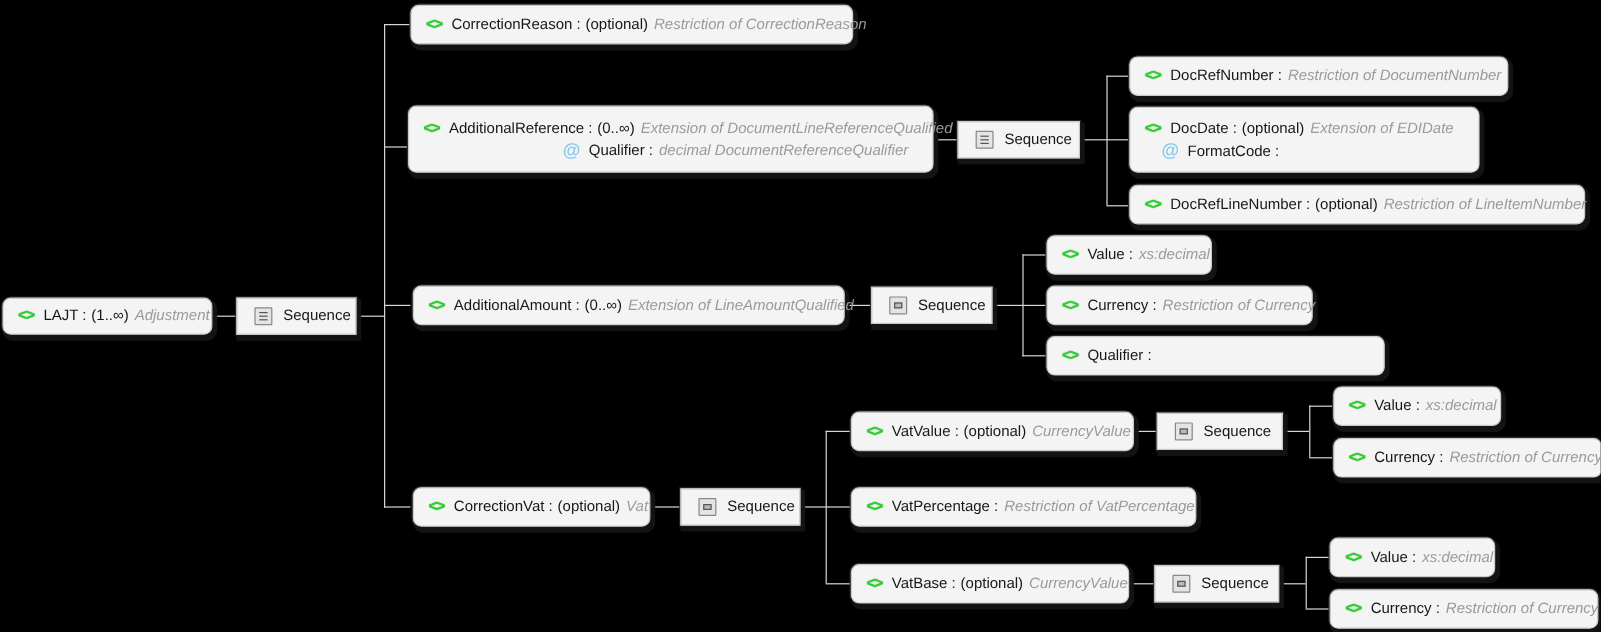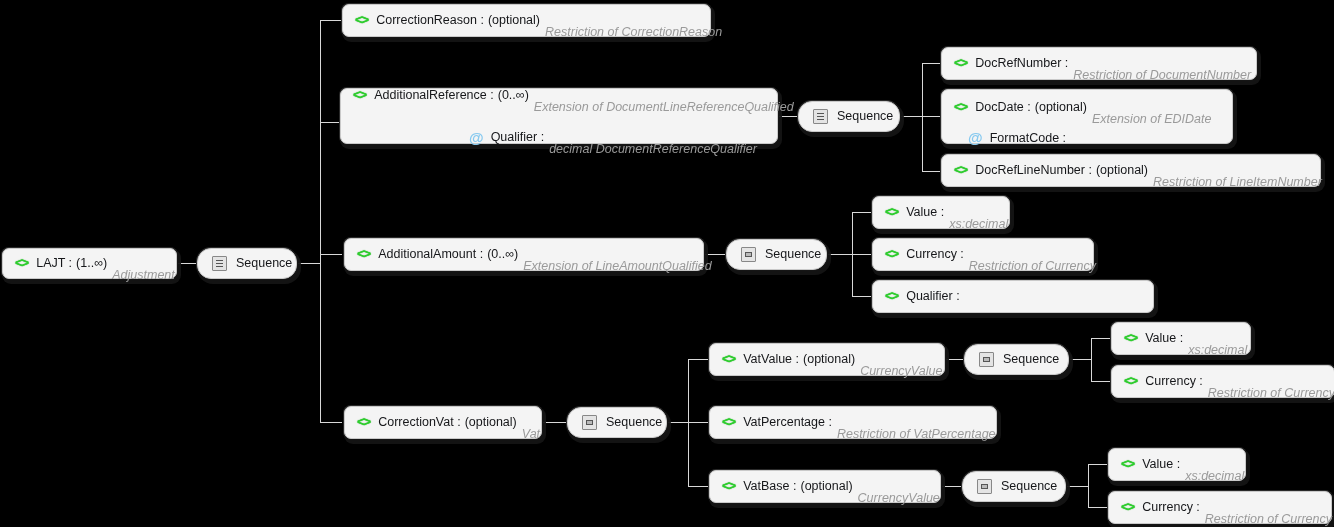--- a/index.html
+++ b/index.html
@@ -35,21 +35,21 @@
     justify-content: center;
     background: #f4f4f4;
     border: 1px solid #c9c9c9;
     border-radius: 7px;
     box-shadow: 2px 3px 0 2px rgba(20,20,20,0.95),
                 0 0 0 1px #2a2a2a;
     padding: 4px 12px;
     white-space: nowrap;
   }
   .node.seq {
-    border-radius: 14px;
+    border-radius: 0;
     padding: 4px 14px;
   }
 
   .row {
     display: flex;
     align-items: center;
     line-height: 1.45;
   }
   .row.indent { padding-left: 116px; }
   .row.indent-doc { padding-left: 14px; }
@@ -110,21 +110,20 @@
   .card {
     color: #16171a;
     font-size: 12.5px;
     margin-left: 4px;
   }
   .ty {
     color: #9a9a9a;
     font-style: italic;
     font-size: 12.5px;
     margin-left: 5px;
-    margin-top: 24px;
   }
   .seqlbl {
     color: #16171a;
     font-size: 12.5px;
   }
 </style>
 </head>
 <body>
 
 <div id="canvas">

